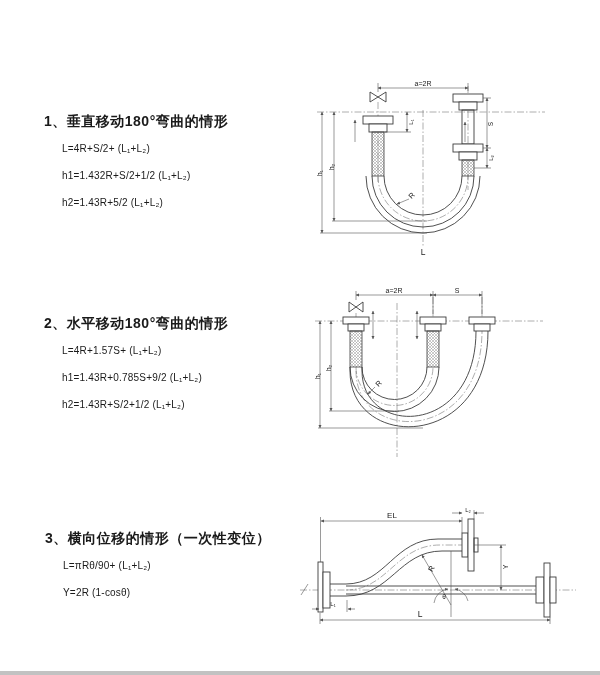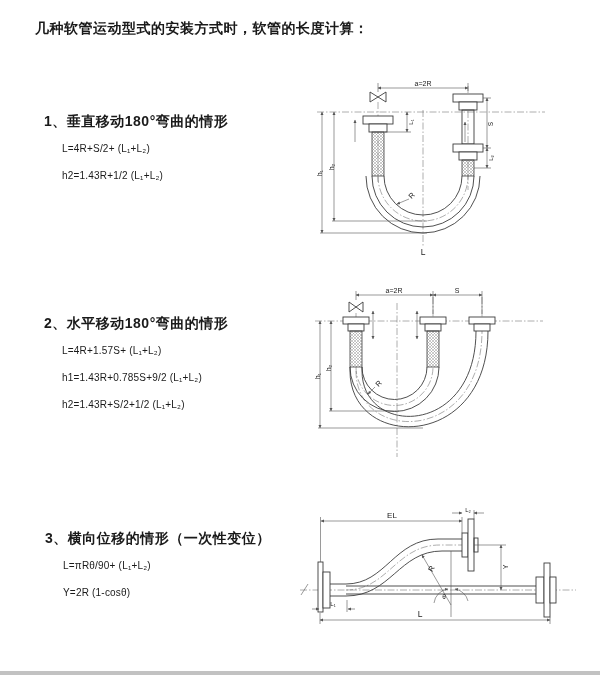--- a/index.html
+++ b/index.html
@@ -17,26 +17,26 @@
   .cl{stroke:#6a6a6a;stroke-width:.55;fill:none;stroke-dasharray:7 2 1.5 2;}
   .dm{stroke:#555555;stroke-width:.6;fill:none;}
   .dt{fill:#1a1a1a;}
   .edge{position:absolute;left:0;right:0;bottom:0;height:4px;background:#c2c2c2;}
 </style>
 </head>
 <body>
 
 <div class="page">
 
-  <div class="title">几种软管运动型式的安装方式时，软管的长度计算：</div>
 
   <div class="section" style="left:44px;top:105px;">
     <div class="heading">1、垂直移动180°弯曲的情形</div>
     <div class="formula">L=4R+S/2+ (L₁+L₂)</div>
-    <div class="formula">h2=1.43R+1/2 (L₁+L₂)</div>
+    <div class="formula">h1=1.432R+S/2+1/2 (L₁+L₂)</div>
+    <div class="formula">h2=1.43R+5/2 (L₁+L₂)</div>
   </div>
 
   <div class="section" style="left:44px;top:307px;">
     <div class="heading">2、水平移动180°弯曲的情形</div>
     <div class="formula">L=4R+1.57S+ (L₁+L₂)</div>
     <div class="formula">h1=1.43R+0.785S+9/2 (L₁+L₂)</div>
     <div class="formula">h2=1.43R+S/2+1/2 (L₁+L₂)</div>
   </div>
 
   <div class="section" style="left:45px;top:522px;">

